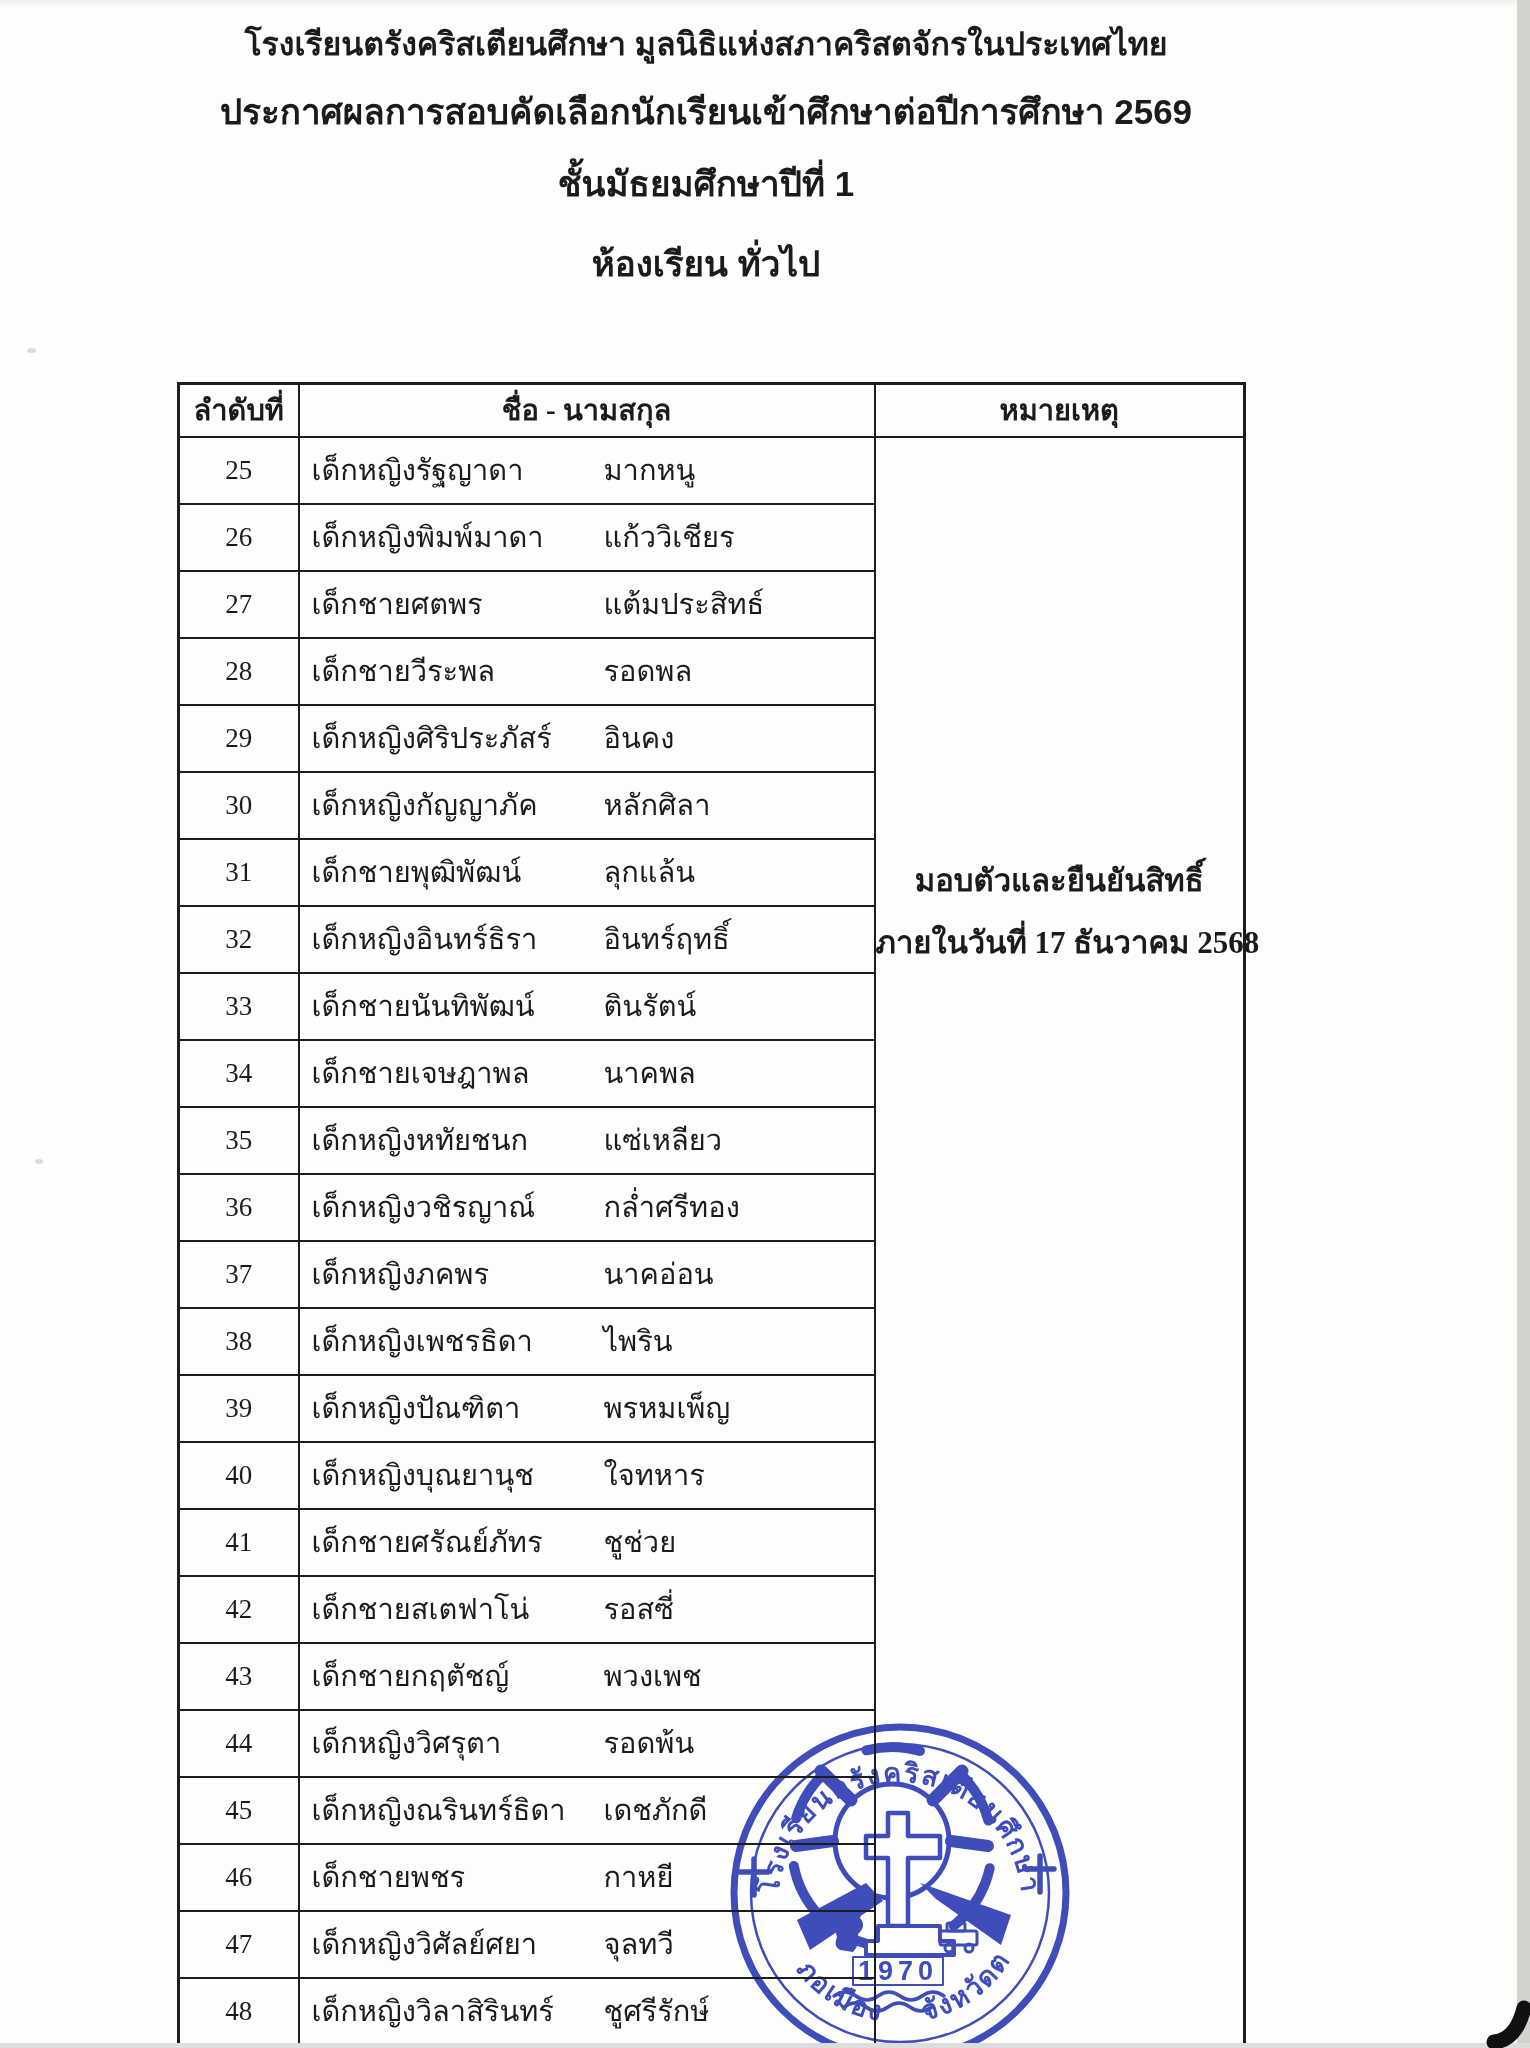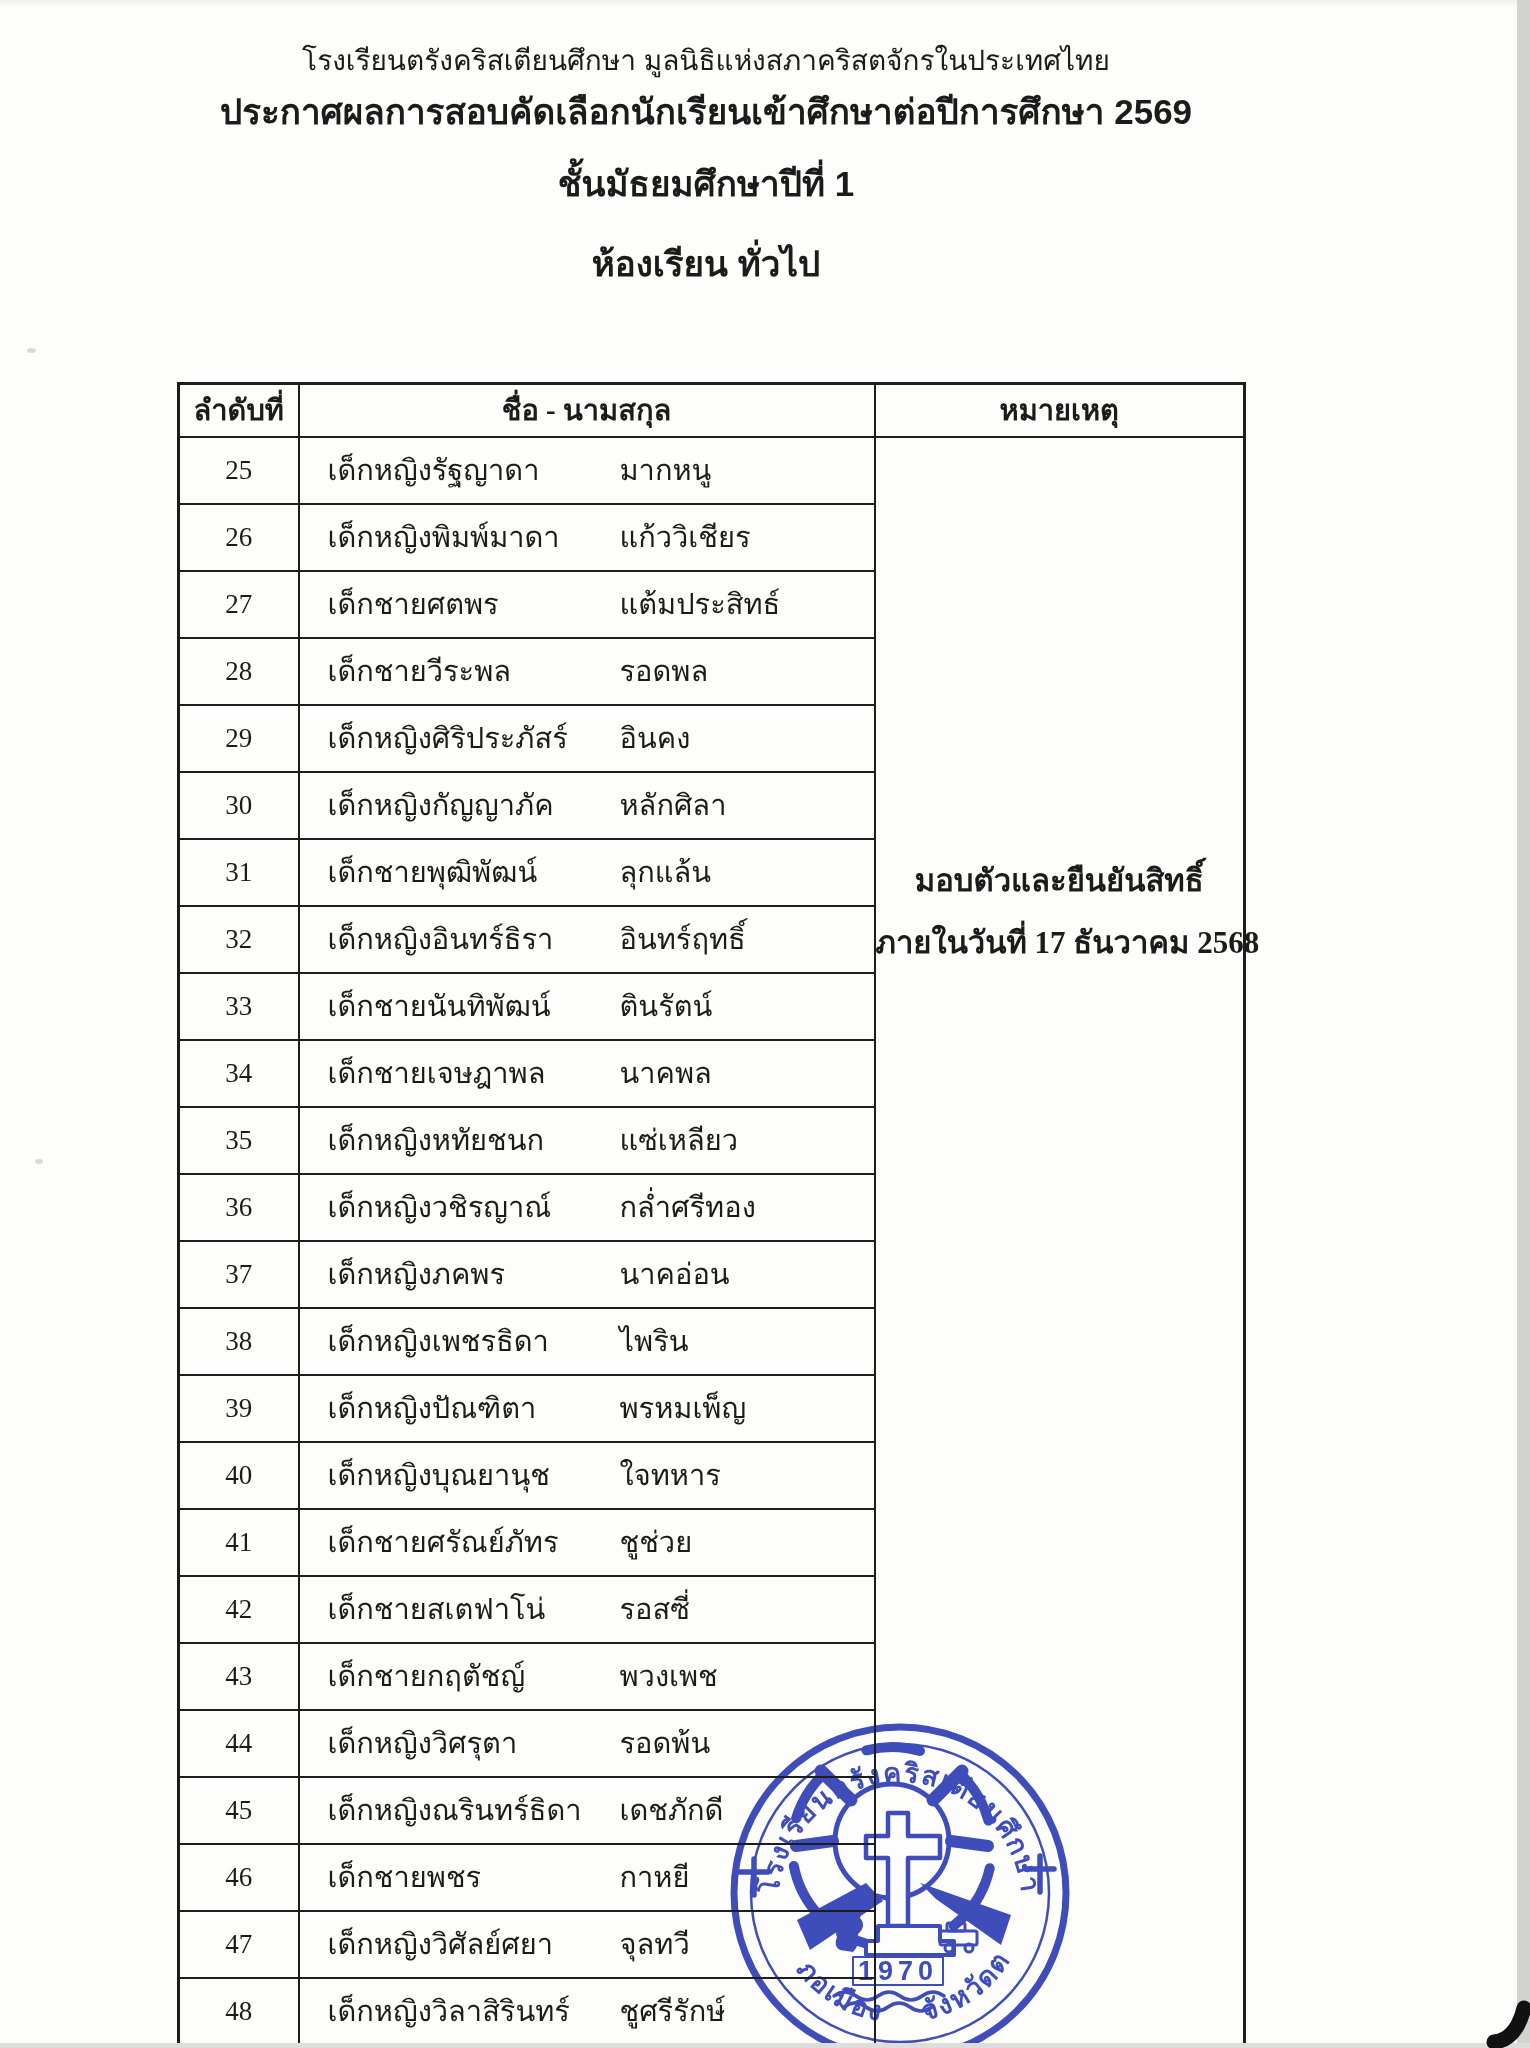--- a/index.html
+++ b/index.html
@@ -4,39 +4,39 @@
 <style>
   html,body{margin:0;padding:0;background:#e8e8e6;}
   .page{
     position:relative;width:1530px;height:2048px;margin:0 auto;
     background:#fdfdfc;overflow:hidden;
     font-family:"Liberation Sans","DejaVu Sans",sans-serif;
     color:#1b1b1b;
   }
   
   .hdr{position:absolute;left:0;width:1412px;text-align:center;white-space:nowrap;}
-  .hdr.school{top:38px;font-size:28px;font-weight:400;}
+  .hdr.school{top:18px;font-size:32px;font-weight:700;}
   .hdr.title{top:84px;font-size:35px;font-weight:700;}
   .hdr.grade{top:156px;font-size:35px;font-weight:700;}
   .hdr.room{top:236px;font-size:35px;font-weight:700;}
   
   table.results{
     position:absolute;left:177px;top:382px;width:1066px;
     border-collapse:collapse;table-layout:fixed;
     border:3px solid #1d1d1d;background:transparent;
     z-index:2;
     font-family:Liberation Serif, serif;
   }
   table.results th,table.results td{border:2px solid #1d1d1d;padding:0;background:transparent;}
   table.results thead tr{height:53px;}
   table.results tbody tr{height:67px;}
   th{font-size:29px;font-weight:700;text-align:center;}
   td.c-no{text-align:center;font-size:27px;}
   td.c-name{vertical-align:middle;}
-  .name-row{display:flex;align-items:flex-end;padding-left:12px;font-size:29px;margin-left:16px;}
+  .name-row{display:flex;align-items:flex-end;padding-left:12px;font-size:29px;}
   .name-row .given{width:292px;flex:0 0 auto;}
   .name-row .family{flex:0 0 auto;}
   td.c-remark{vertical-align:top;}
   .remark-box{margin-top:420px;text-align:center;}
   .remark-line{font-size:31px;font-weight:700;line-height:46px;margin-bottom:16px;white-space:nowrap;}
   
   .stamp{position:absolute;left:720px;top:1713px;z-index:1;opacity:.9;}
   .stamp .ink{stroke:#2b3ab5;fill:none;stroke-linecap:round;stroke-linejoin:round;}
   .stamp .f{fill:#2b3ab5;stroke:none;}
   .stamp .paper{fill:#fdfdfc;}

